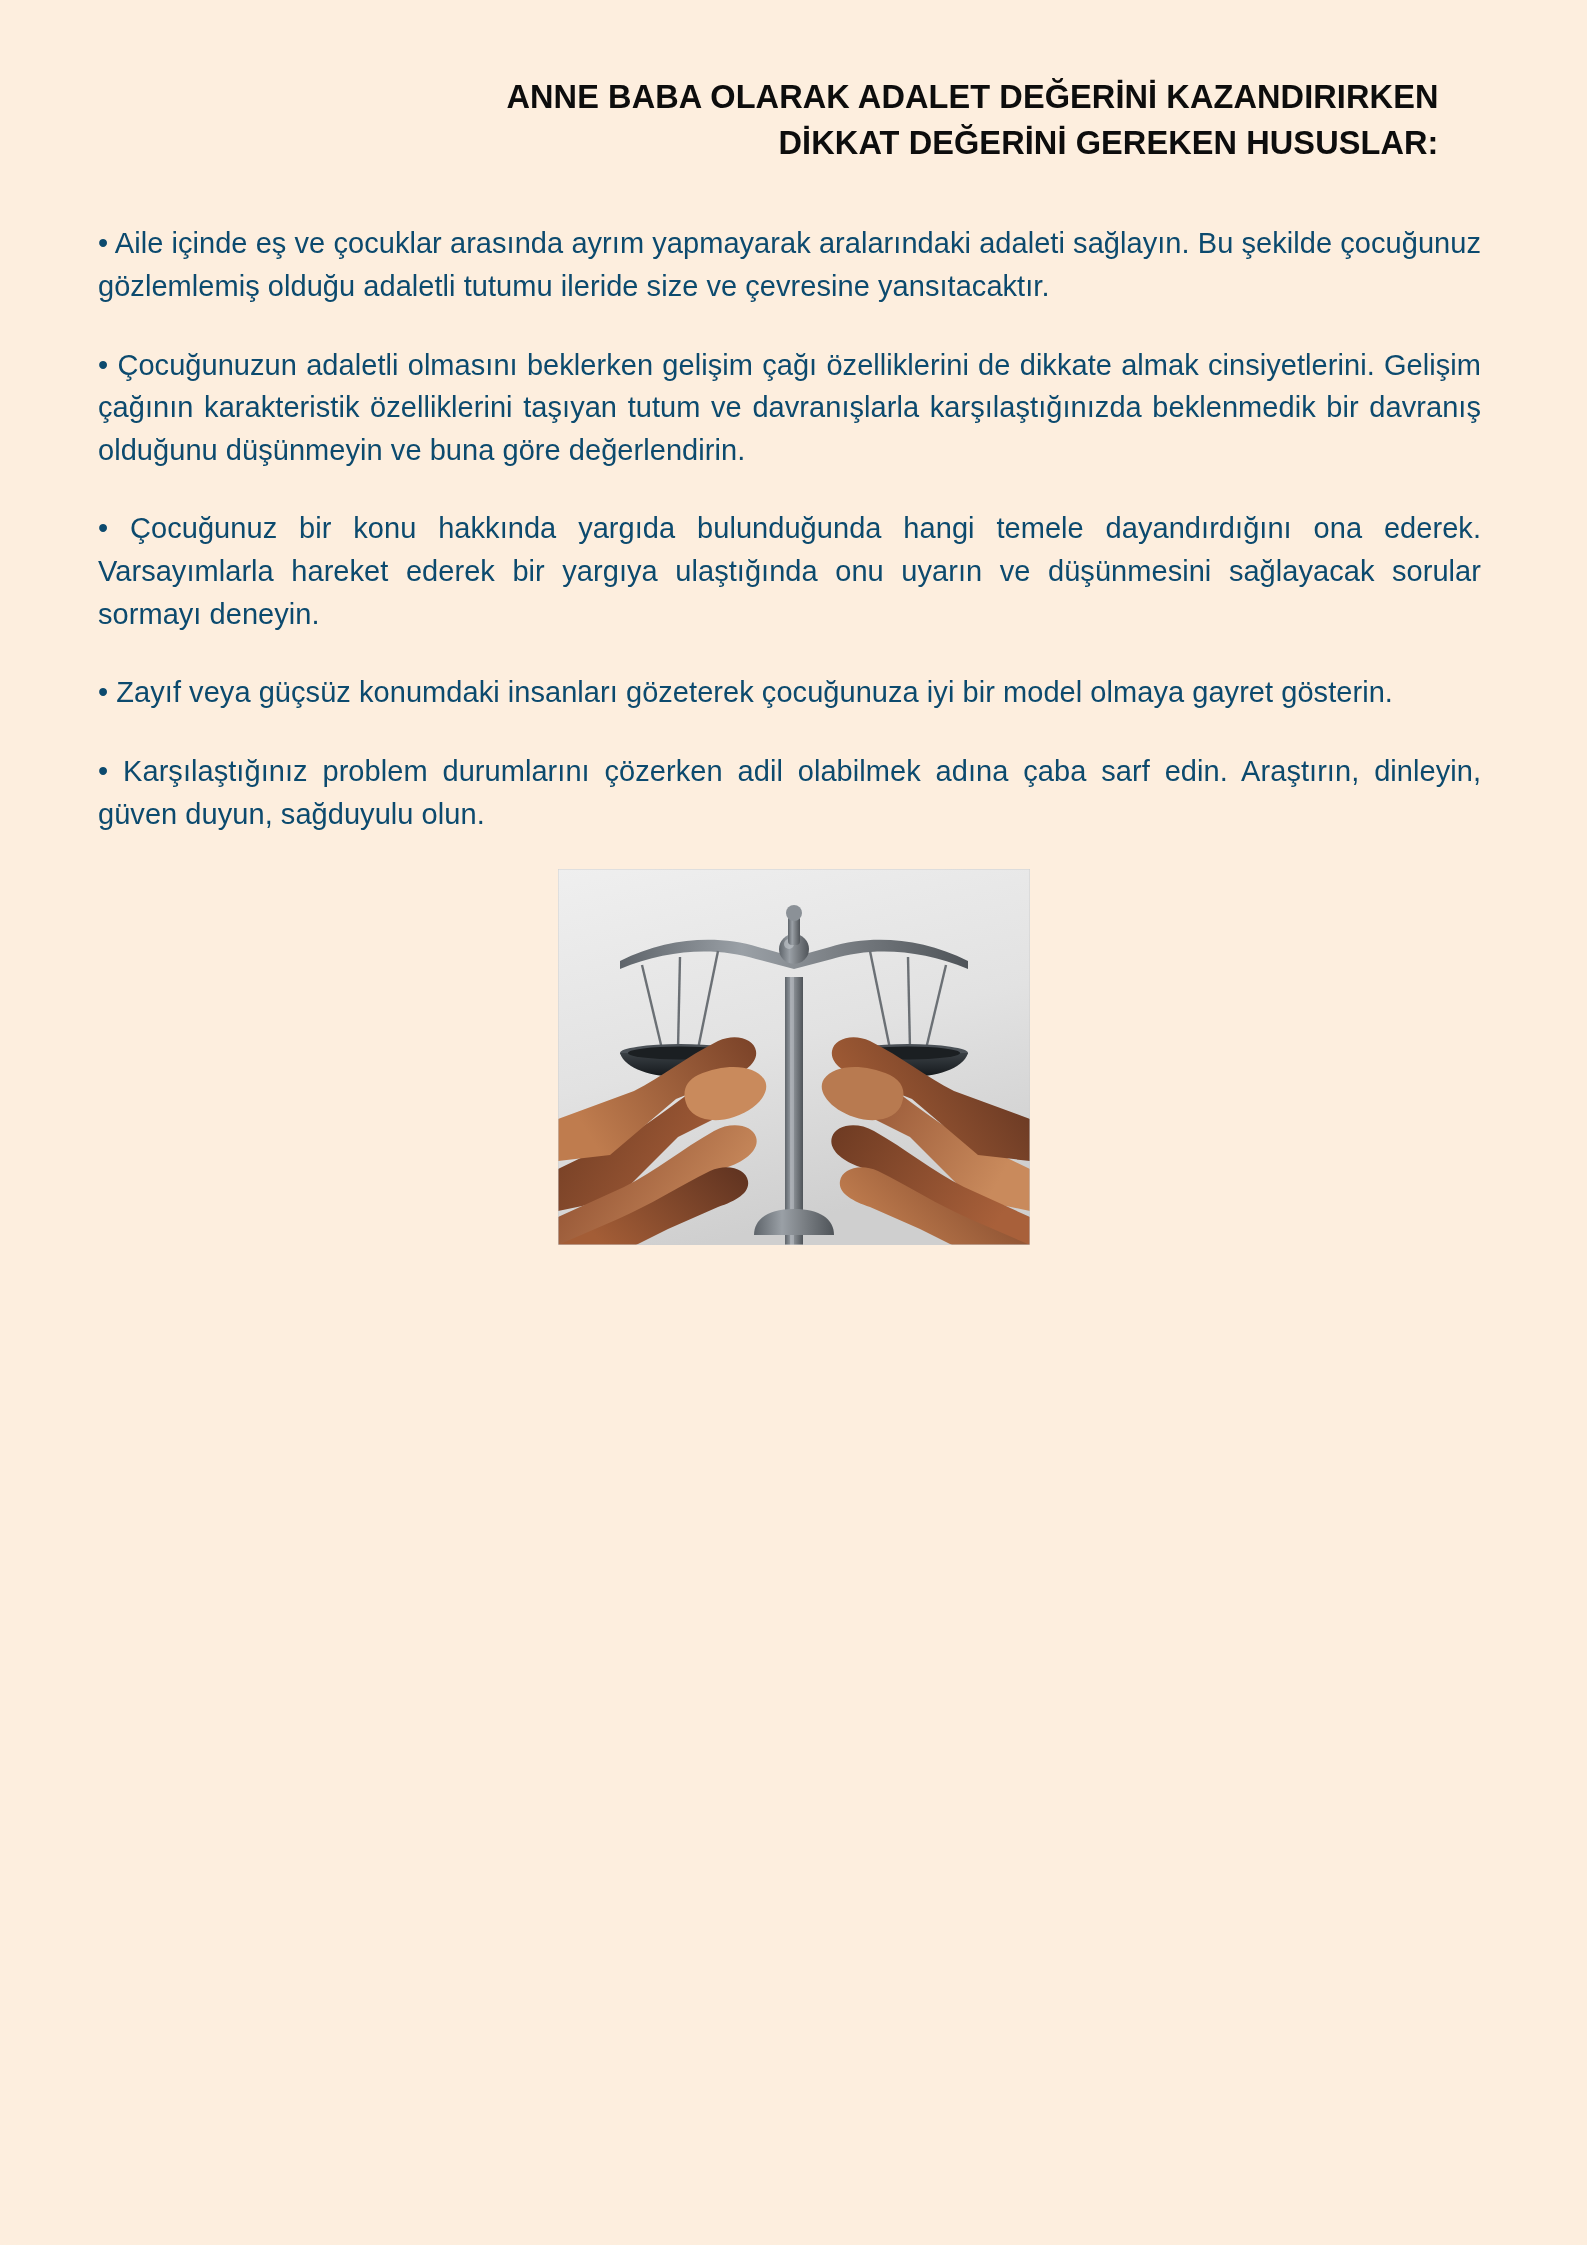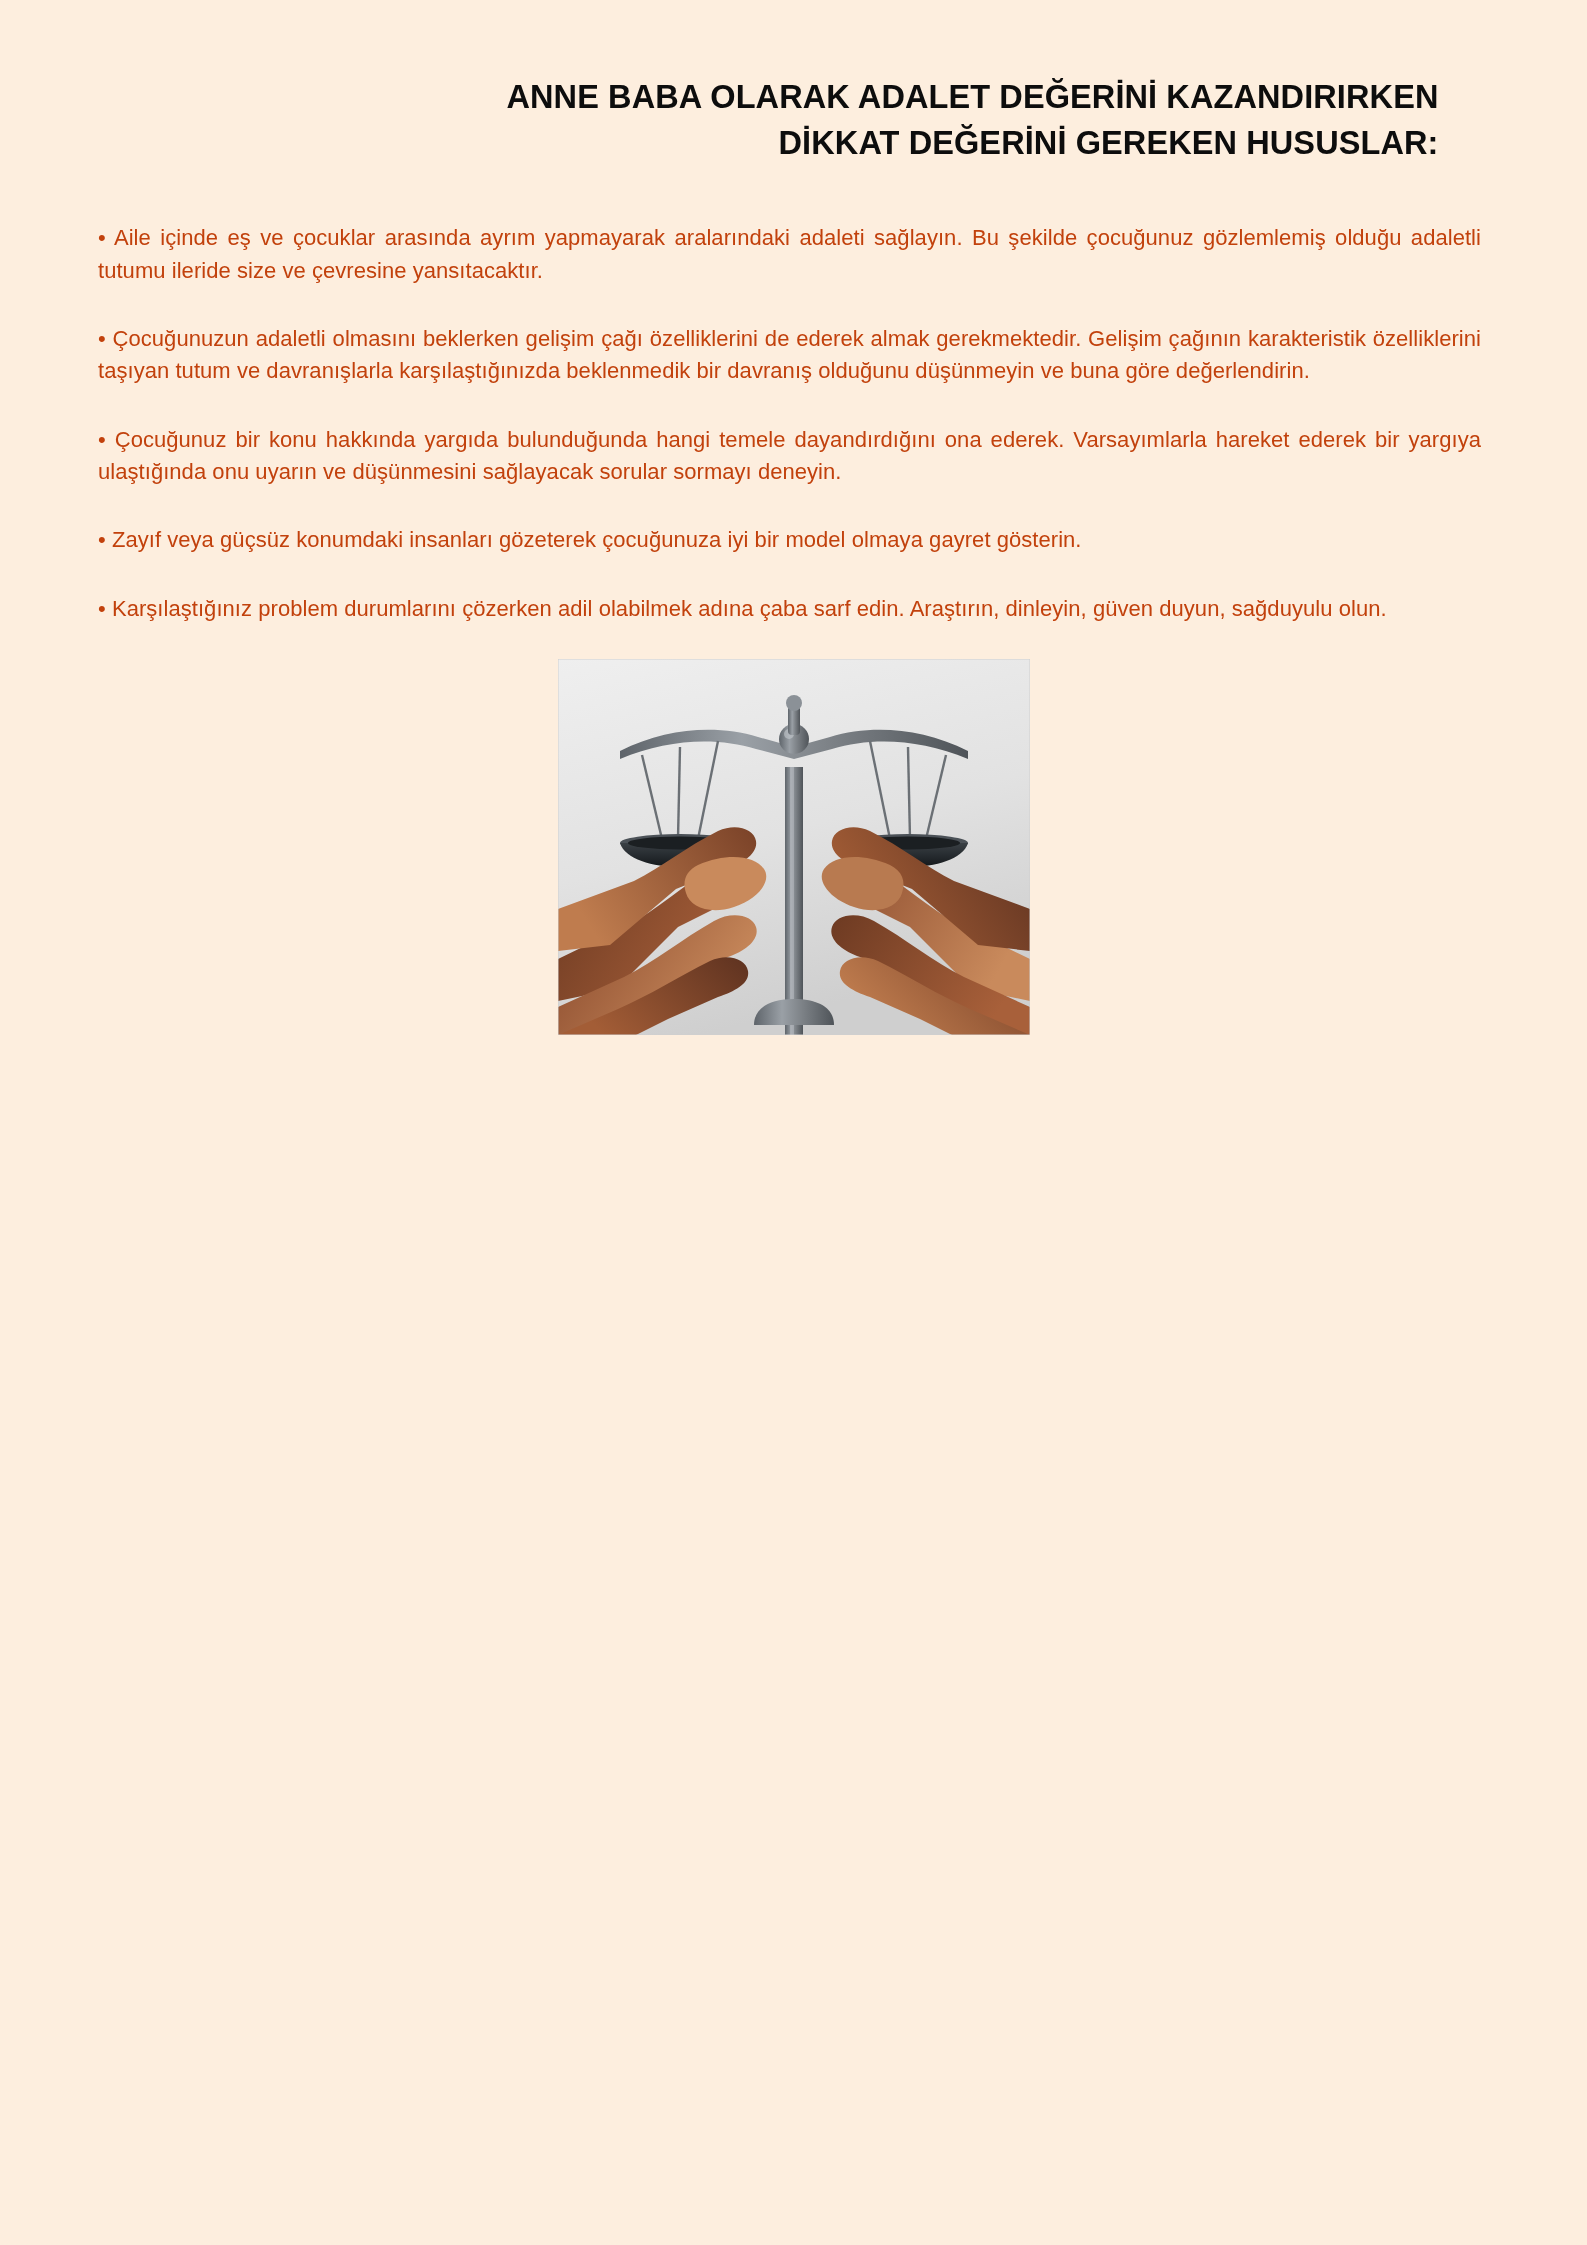--- a/index.html
+++ b/index.html
@@ -32,26 +32,26 @@
     width: 1290px;
     color: #0d0d0d;
   }
   .doc-title .line {
     display: block;
   }
   .body-block {
     margin-top: 56px;
   }
   p.para {
-    font-size: 22px;
+    font-size: 29px;
     line-height: 1.47;
     text-align: justify;
     text-justify: inter-word;
     margin: 0 8px 36px 0;
-    color: #c2410c;
+    color: #0c4a6e;
     letter-spacing: 0.05px;
   }
   p.para:last-child {
     margin-bottom: 0;
   }
   .figure {
     margin: 34px auto 0 auto;
     width: 472px;
     height: 376px;
     position: relative;
@@ -67,21 +67,21 @@
 
 <div class="page">
 
   <div class="doc-title">
     <span class="line">ANNE BABA OLARAK ADALET DEĞERİNİ KAZANDIRIRKEN</span>
     <span class="line">DİKKAT DEĞERİNİ GEREKEN HUSUSLAR:</span>
   </div>
 
   <div class="body-block">
     <p class="para">• Aile içinde eş ve çocuklar arasında ayrım yapmayarak aralarındaki adaleti sağlayın. Bu şekilde çocuğunuz gözlemlemiş olduğu adaletli tutumu ileride size ve çevresine yansıtacaktır.</p>
-    <p class="para">• Çocuğunuzun adaletli olmasını beklerken gelişim çağı özelliklerini de ederek almak gerekmektedir. Gelişim çağının karakteristik özelliklerini taşıyan tutum ve davranışlarla karşılaştığınızda beklenmedik bir davranış olduğunu düşünmeyin ve buna göre değerlendirin.</p>
+    <p class="para">• Çocuğunuzun adaletli olmasını beklerken gelişim çağı özelliklerini de dikkate almak cinsiyetlerini. Gelişim çağının karakteristik özelliklerini taşıyan tutum ve davranışlarla karşılaştığınızda beklenmedik bir davranış olduğunu düşünmeyin ve buna göre değerlendirin.</p>
     <p class="para">• Çocuğunuz bir konu hakkında yargıda bulunduğunda hangi temele dayandırdığını ona ederek. Varsayımlarla hareket ederek bir yargıya ulaştığında onu uyarın ve düşünmesini sağlayacak sorular sormayı deneyin.</p>
     <p class="para">• Zayıf veya güçsüz konumdaki insanları gözeterek çocuğunuza iyi bir model olmaya gayret gösterin.</p>
     <p class="para">• Karşılaştığınız problem durumlarını çözerken adil olabilmek adına çaba sarf edin. Araştırın, dinleyin, güven duyun, sağduyulu olun.</p>
   </div>
 
   <div class="figure">
     <svg viewBox="0 0 472 376" xmlns="http://www.w3.org/2000/svg">
       <defs>
         <linearGradient id="bgGrad" x1="0" y1="0" x2="0.3" y2="1">
           <stop offset="0%" stop-color="#efefef"></stop>

